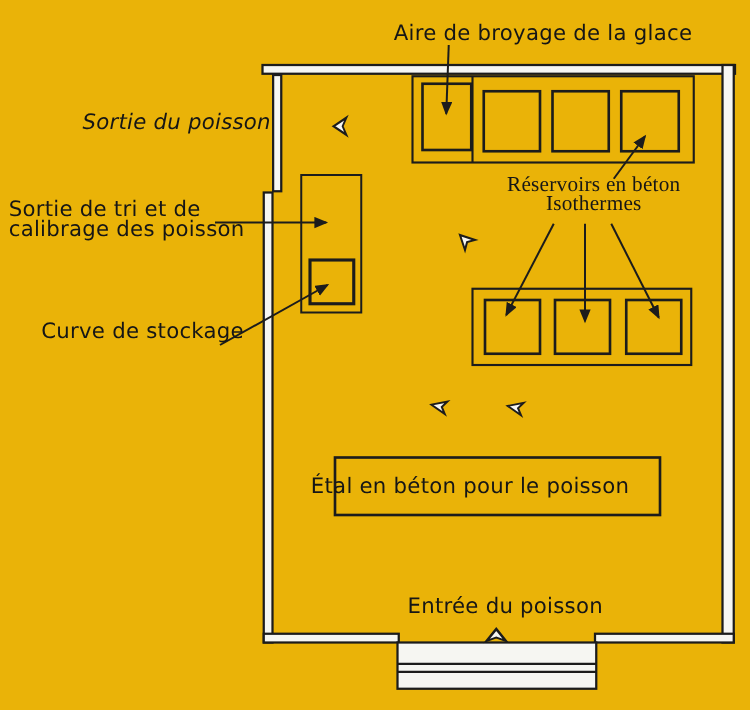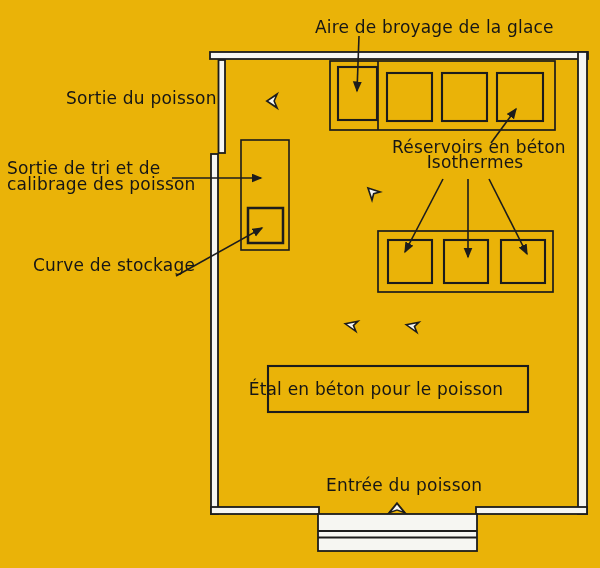--- a/index.html
+++ b/index.html
@@ -90,32 +90,32 @@
       <path d="M -6,0 L 6,-6 L 2.5,0 L 6,6 Z" transform="translate(272,101) scale(0.85,1.15)"></path>
       <path d="M -6,0 L 6,-6 L 2.5,0 L 6,6 Z" transform="translate(372,192) rotate(45) scale(0.95)"></path>
       <path d="M -6,0 L 6,-6 L 2.5,0 L 6,6 Z" transform="translate(351,325) rotate(12) scale(1,0.85)"></path>
       <path d="M -6,0 L 6,-6 L 2.5,0 L 6,6 Z" transform="translate(412,326) rotate(12) scale(1,0.85)"></path>
       <path d="M -6,0 L 6,-6 L 2.5,0 L 6,6 Z" transform="translate(397,508) rotate(90) scale(0.8,1.3)"></path>
     </g>
   </svg>
 
   <div class="lbl" style="left:315px;top:19px;">Aire de broyage de la glace</div>
 
-  <div class="lbl" style="left:66px;top:90px;">Sortie du poisson</div>
+  <div class="lbl" style="left:66px;top:90px;font-style:italic;">Sortie du poisson</div>
 
   <div class="lbl lbl-sorting" style="left:7px;top:161px;">
     <span>Sortie de tri et de</span>
     <span>calibrage des poisson</span>
   </div>
 
   <div class="lbl lbl-crab" style="left:33px;top:257px;">
     <span>Curve de stockage</span>
   </div>
 
-  <div class="lbl lbl-tanks" style="left:392px;top:140px;">
+  <div class="lbl lbl-tanks" style="left:392px;top:140px;font-family:Liberation Serif, serif;">
     <span>Réservoirs en béton</span>
     <span>Isothermes</span>
   </div>
 
   <div class="lbl lbl-etal" style="left:268px;top:366px;">Étal en béton pour le poisson</div>
 
   <div class="lbl" style="left:326px;top:477px;">Entrée du poisson</div>
 
 </div>
 

